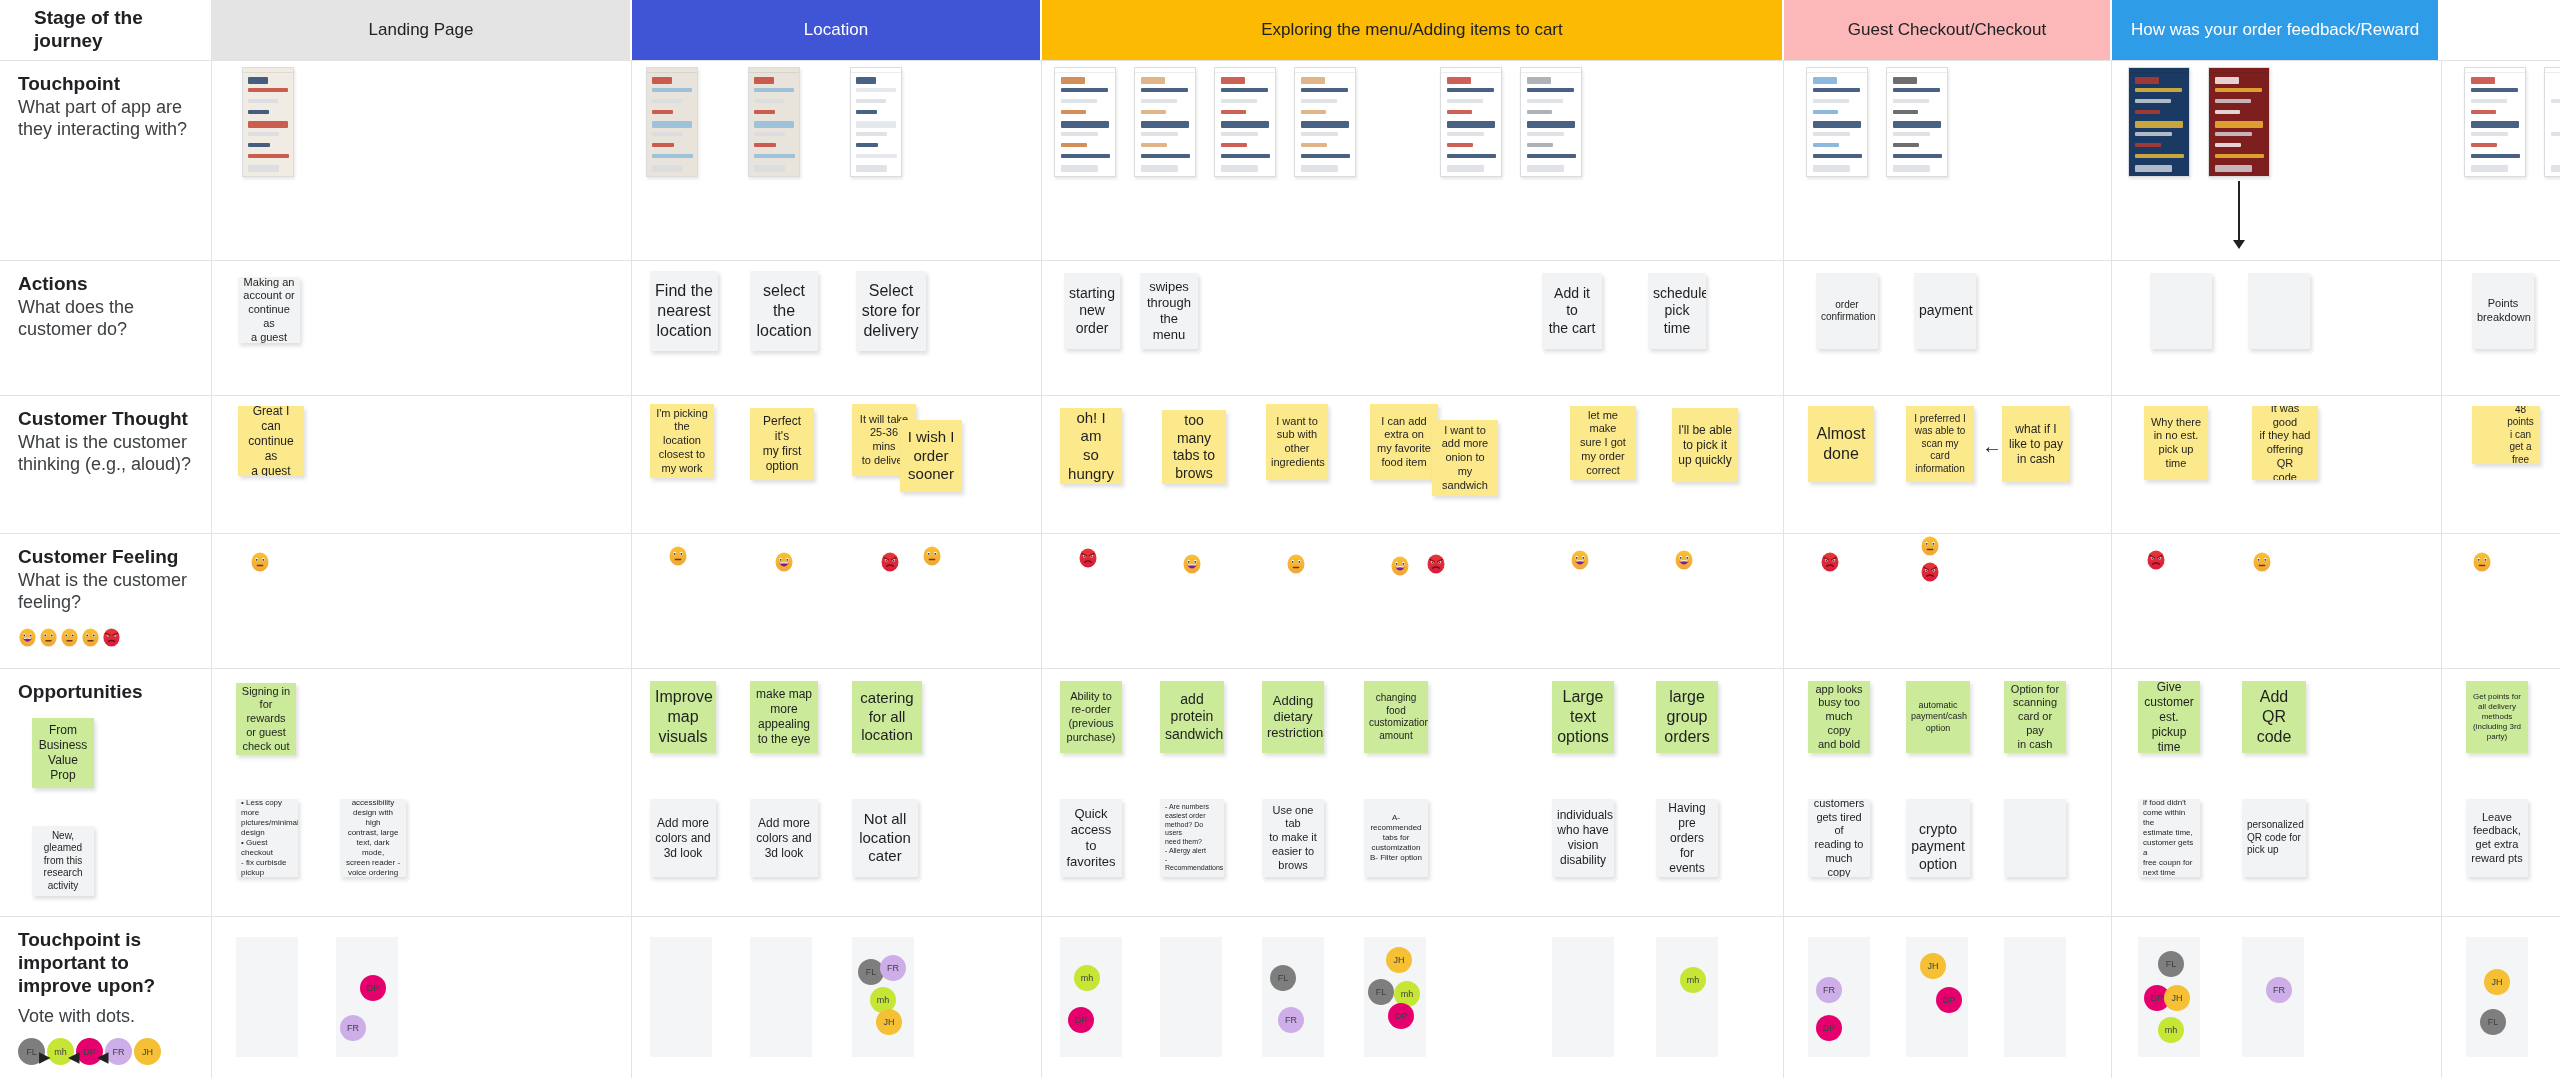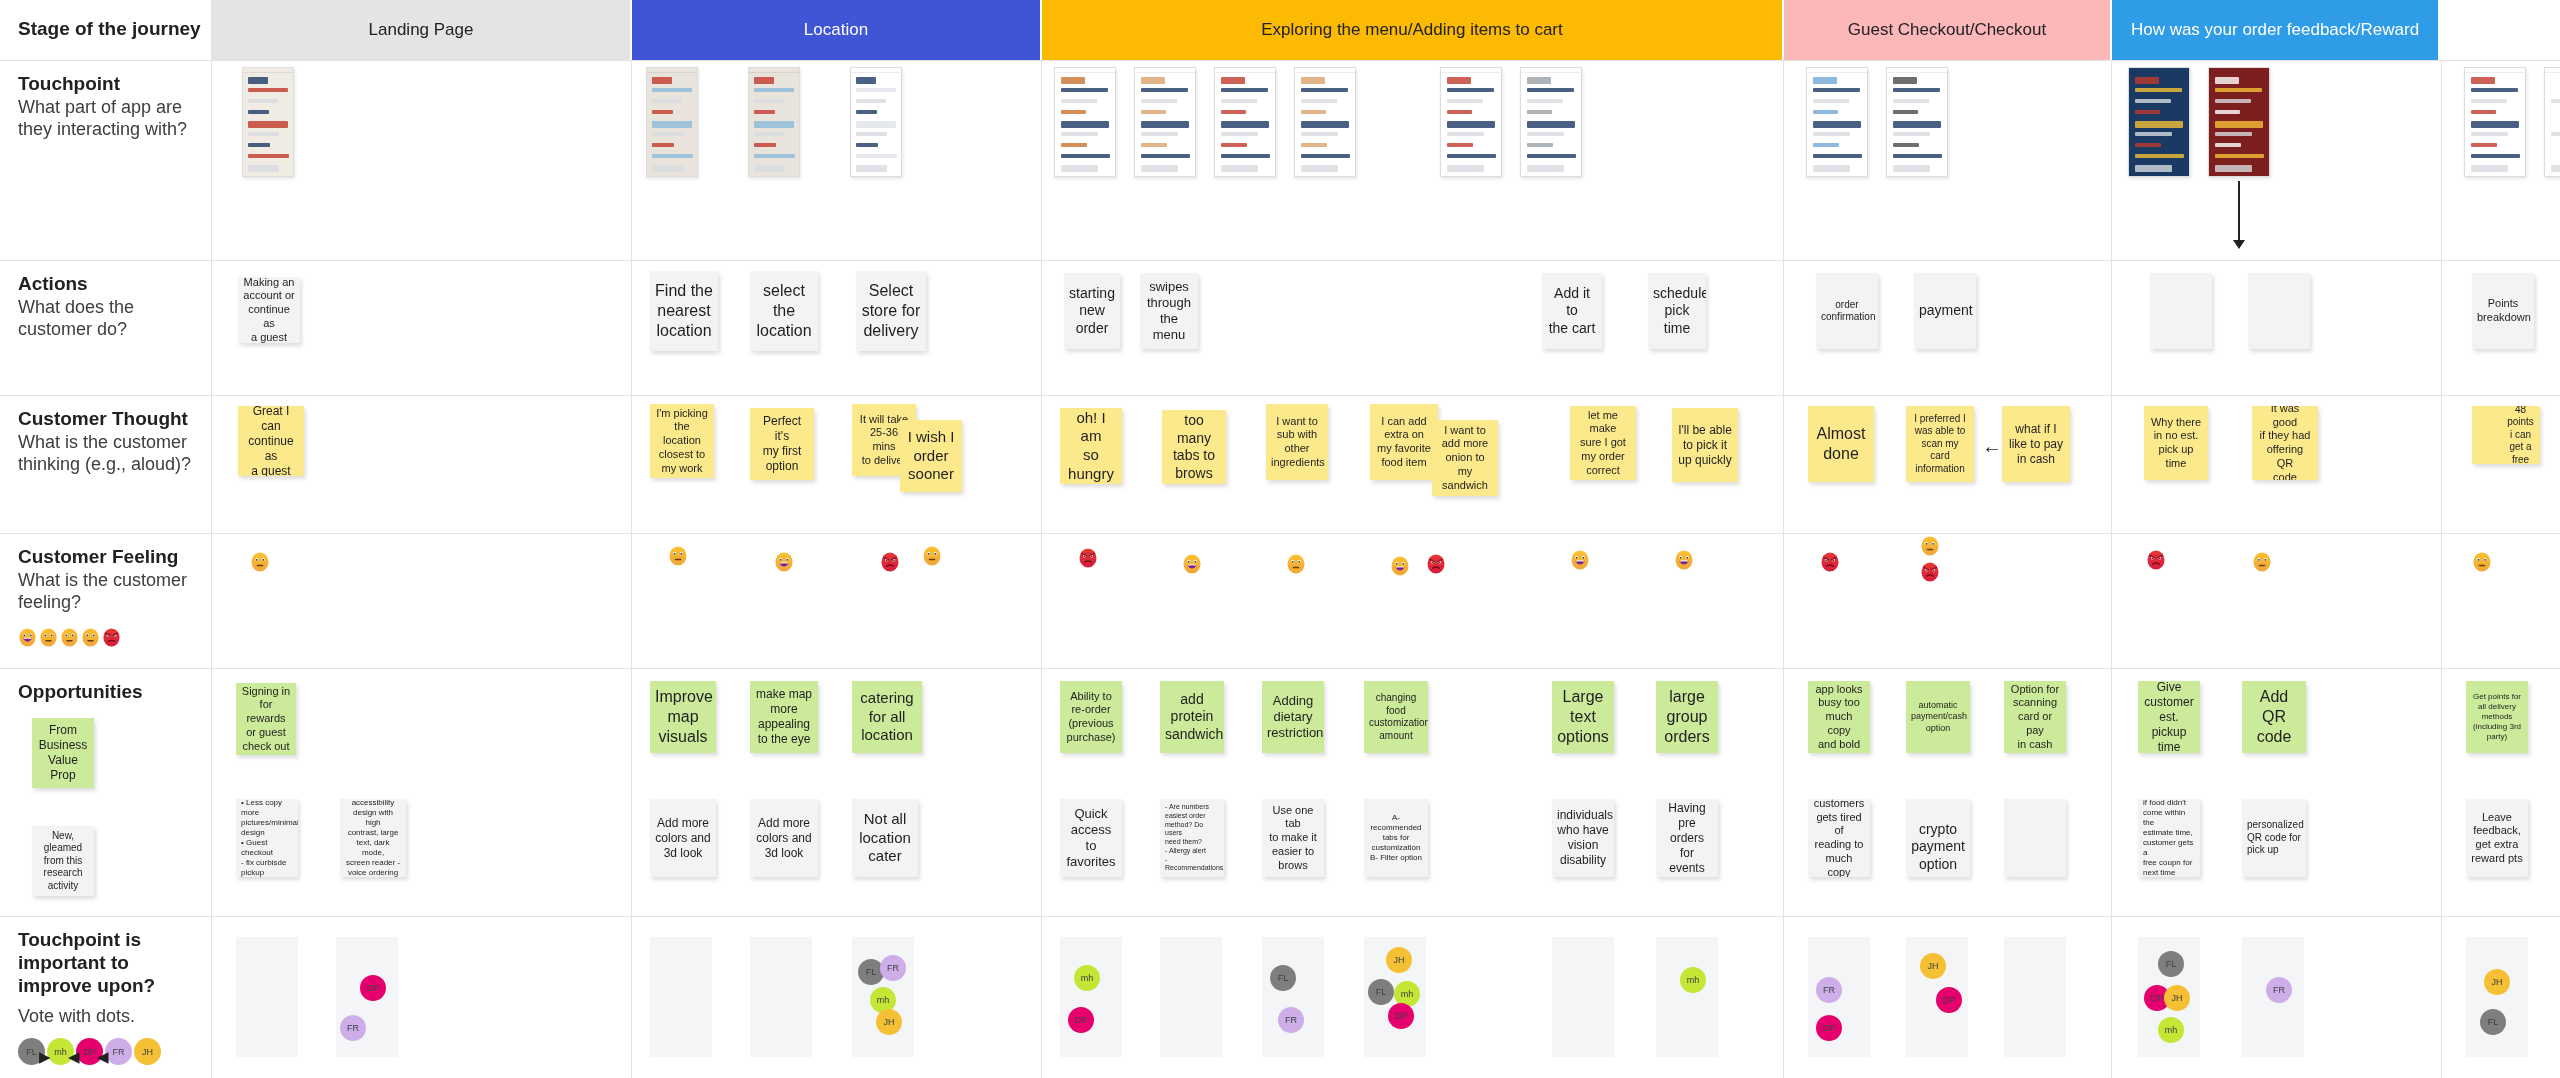--- a/index.html
+++ b/index.html
@@ -55,21 +55,21 @@
   .c2 { width: 410px; min-width:410px; }
   .c3 { width: 742px; min-width:742px; }
   .c4 { width: 328px; min-width:328px; }
   .c5 { width: 330px; min-width:330px; }
   .c6 { width: 326px; min-width:326px; }
 
   
   #headerrow { border-bottom: 1px solid #e3e3e3; }
   #headerrow .rowlabel {
     display:flex; align-items:center;
-    padding: 0 0 0 18px; height: 60px;
+    padding: 0 0 0 34px; height: 60px;
   }
   #headerrow .rowlabel h3 { font-size: 19px; }
   .stagehead {
     height: 60px;
     display: flex;
     align-items: center;
     justify-content: center;
     font-size: 17px;
     color: #202124;
     text-align: center;

